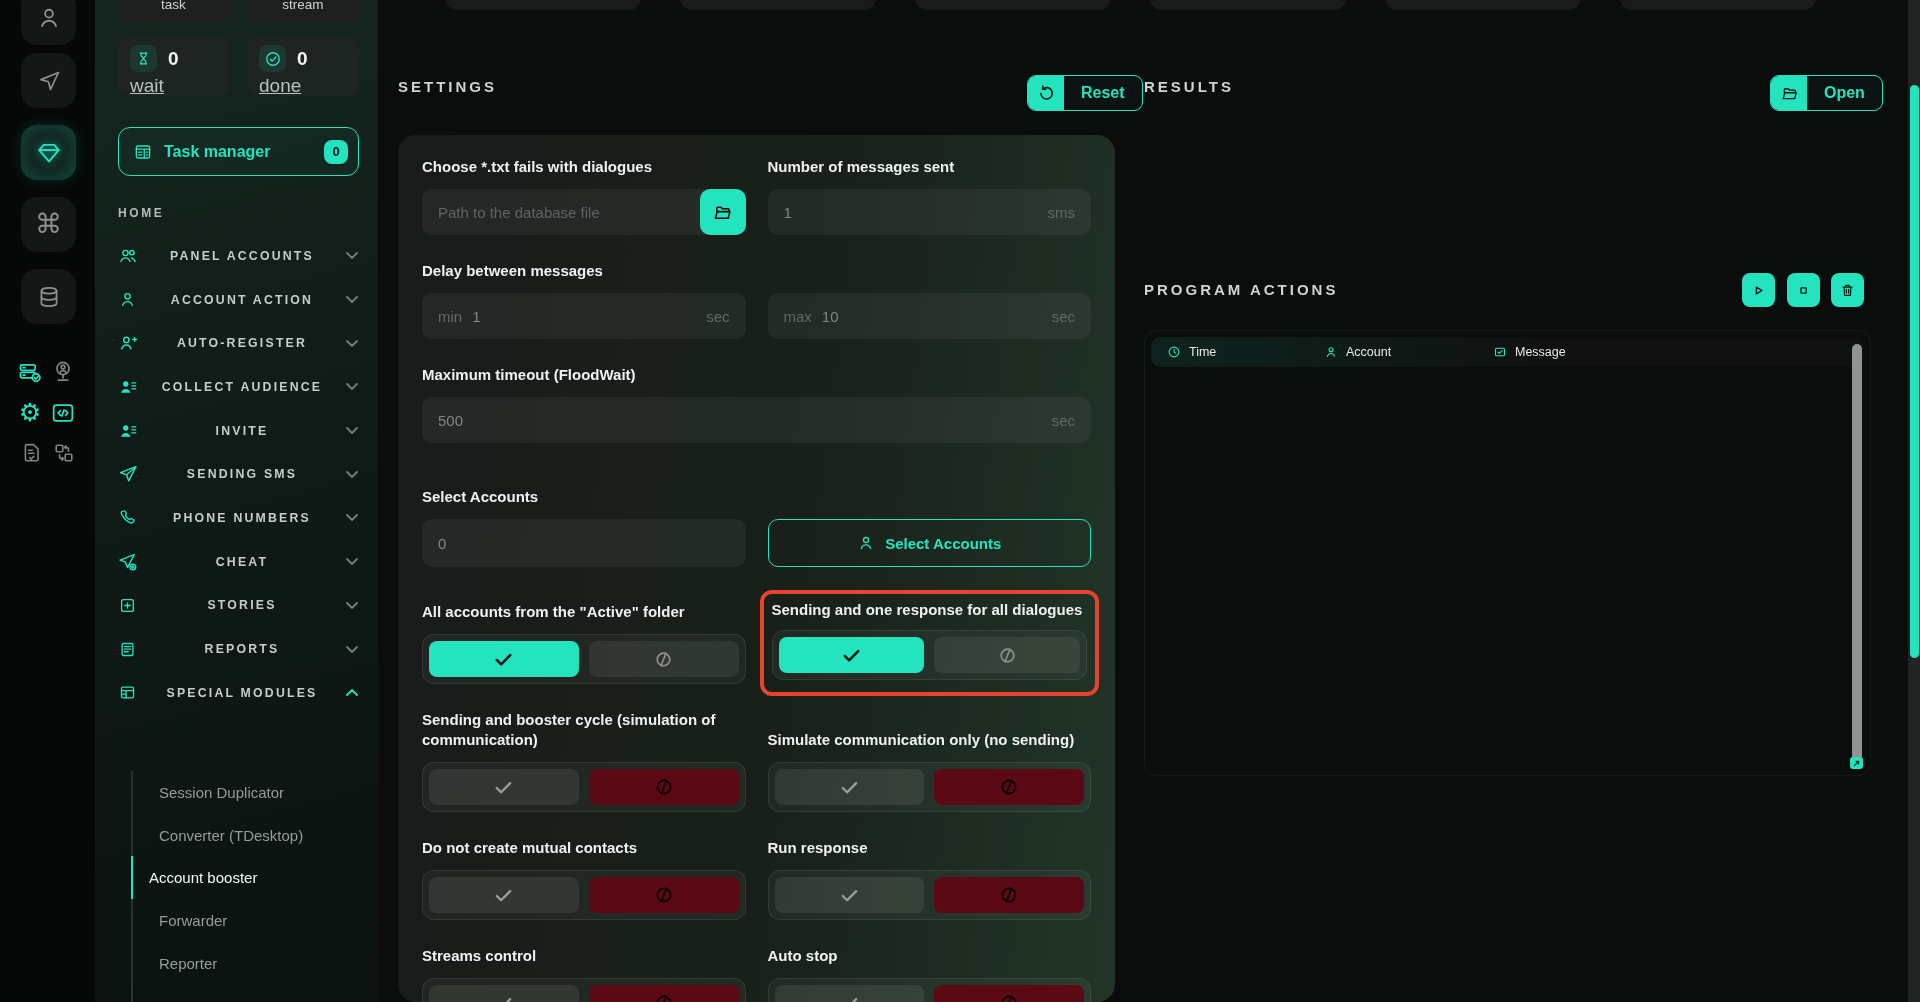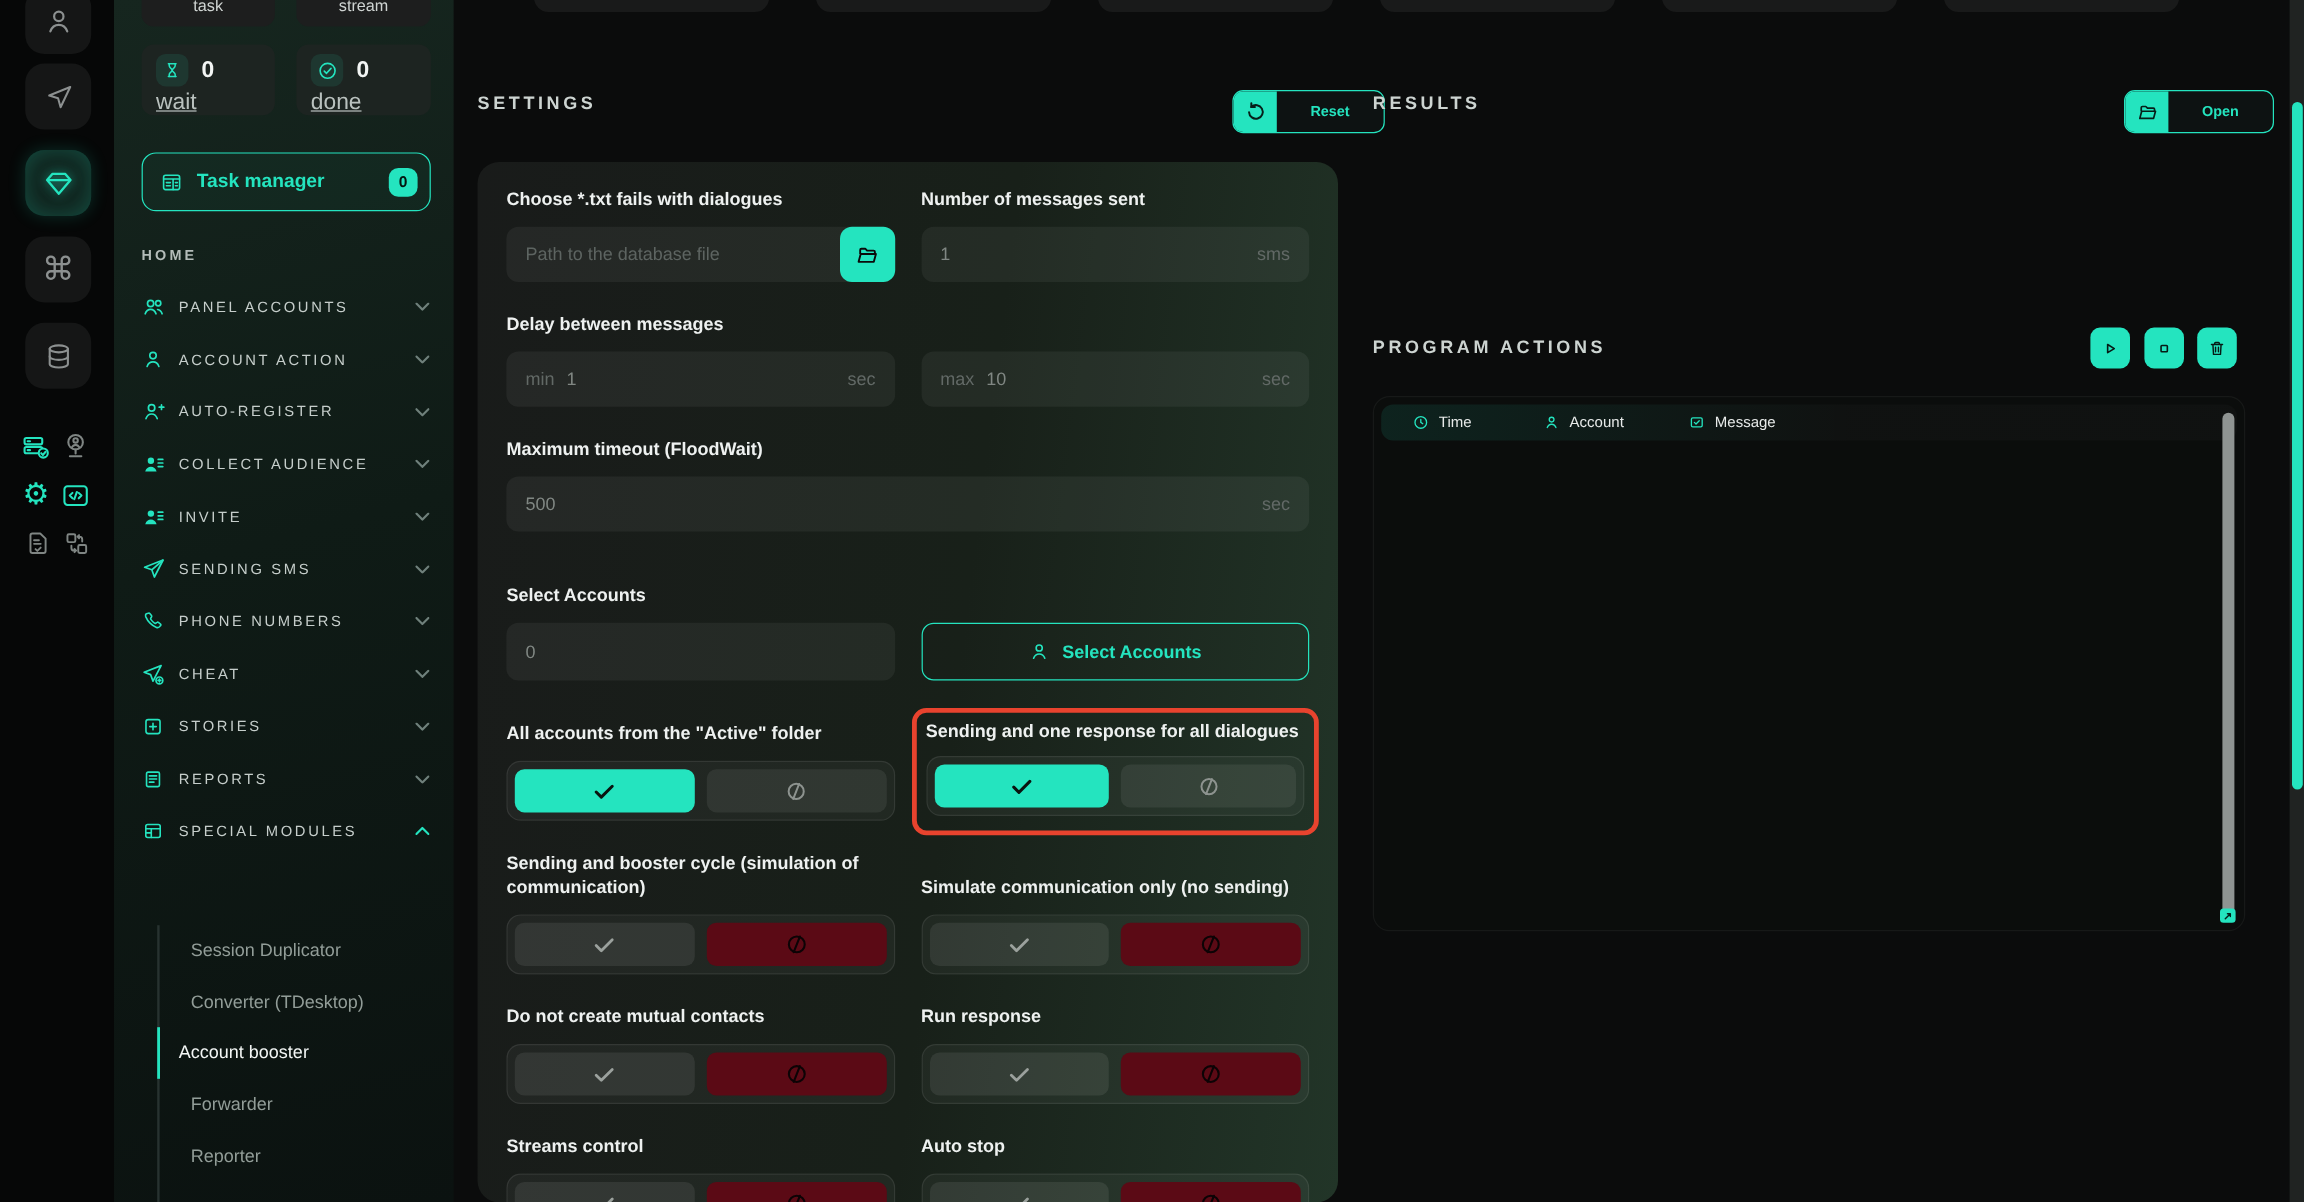--- a/index.html
+++ b/index.html
@@ -33,38 +33,38 @@
   #taskmgr { position:absolute; left:23px; top:127px; width:241px; height:49px; border:1.5px solid #24e4bf;
     border-radius:12px; background:rgba(36,228,191,.04); display:flex; align-items:center; padding:0 10px 0 14px; gap:11px;
     color:#24e4bf; cursor:pointer; }
   #taskmgr .tmlab { font-size:16px; font-weight:700; flex:1; }
   #taskmgr .badge { width:24px; height:24px; border-radius:8px; background:#24e4bf; color:#04150f;
     font-size:13px; font-weight:700; display:flex; align-items:center; justify-content:center; }
   #homelbl { position:absolute; left:23px; top:206px; color:#b4bcb9; font-size:12px; font-weight:700; letter-spacing:2.6px; }
   #menu { position:absolute; left:0; top:234px; width:283px; }
   .mitem { height:43.7px; display:flex; align-items:center; padding:0 20px 0 23px; gap:11px; cursor:pointer; }
   .mitem .mico { width:20px; color:#24e4bf; display:flex; }
-  .mitem .mlab { flex:1; color:#c6cecb; font-size:12.3px; font-weight:400; letter-spacing:2.2px; }
+  .mitem .mlab { flex:1; color:#c6cecb; font-size:12.3px; font-weight:700; letter-spacing:2.2px;text-align:center; }
   .chev { color:#6f807b; }
   .mitem.open .chev { color:#24e4bf; transform:rotate(180deg); }
   #submenu { position:absolute; left:36px; top:771px; width:230px; border-left:2px solid #273230; }
   .subitem { height:42.7px; display:flex; align-items:center; padding-left:26px;
     color:#929d98; font-size:15px; cursor:pointer; }
   .subitem.active { color:#f3f6f5; box-shadow:-2px 0 0 #24e4bf;padding-left:16px; }
 
   
   #main { position:absolute; left:378px; top:0; width:1542px; height:1002px; }
   .topbtns { position:absolute; left:67px; top:-16px; display:flex; gap:39px; }
   .topbtns div { width:196px; height:26px; border-radius:12px; background:#191a1a; }
   .sech { position:absolute; color:#cdd4d1; font-size:15px; font-weight:700; letter-spacing:3px; }
 
   .split { position:absolute; height:36px; display:flex; border:1px solid #24e4bf; border-radius:9px;
     overflow:hidden; cursor:pointer; background:#0d1212; }
   .split .sic { width:36px; background:#24e4bf; color:#06201a; display:flex; align-items:center; justify-content:center; }
-  .split .slab { padding:0 28px; color:#24e4bf; font-size:12px; font-weight:700; display:flex; align-items:center; }
+  .split .slab { padding:0 17px; color:#24e4bf; font-size:16px; font-weight:700; display:flex; align-items:center; }
 
   
   #card { position:absolute; left:20px; top:135px; width:717px; height:867px; border-radius:18px;
     background:linear-gradient(97deg,#191b1a 0%,#182019 55%,#223528 100%);
     padding:22px 24px 0 24px; overflow:hidden; }
   .row { display:grid; grid-template-columns:1fr 1fr; column-gap:22px; align-items:end; }
   .flbl { color:#eef1f0; font-size:15px; font-weight:700; margin-bottom:12px; line-height:20px; }
   .inp { position:relative; height:46px; border-radius:10px; background:rgba(255,255,255,.055);
     display:flex; align-items:center; padding:0 16px; gap:10px; }
   .inp input { flex:1; min-width:0; background:transparent; border:0; outline:none;
@@ -88,21 +88,21 @@
   .mt26 { margin-top:26px; } .mt30 { margin-top:44px; } .mt33 { margin-top:33px; }
   .span2 { grid-column:1 / 3; }
 
   
   .actbtn { position:absolute; width:33px; height:34px; border:0; border-radius:8px; background:#24e4bf;
     color:#061a15; display:flex; align-items:center; justify-content:center; cursor:pointer; }
   #table { position:absolute; left:766px; top:330px; width:727px; height:446px; border-radius:14px;
     background:#0b0d0c; border:1px solid rgba(255,255,255,.05); }
   #thead { position:absolute; left:6px; top:6px; right:6px; height:30px; border-radius:10px;
     background:linear-gradient(90deg,rgba(36,228,191,.10),rgba(255,255,255,.02) 55%);
-    display:flex; align-items:center; padding-left:26px; }
+    display:flex; align-items:center; padding-left:16px;gap:48px; }
   .th { display:flex; align-items:center; gap:8px; color:#e7eae9; font-size:12.5px; }
   .th .tico { color:#24e4bf; display:flex; }
   .th1 { width:109px; } .th2 { width:121px; }
   #tscroll { position:absolute; right:8px; top:13px; width:10px; height:420px; border-radius:5px; background:#8f9492; }
   #grip { position:absolute; right:7px; bottom:6px; width:13px; height:12px; border-radius:3px; background:#24e4bf;
     display:flex; align-items:center; justify-content:center; cursor:nwse-resize; }
 
   
   #pgtrack { position:absolute; right:0; top:0; width:12px; height:1002px; background:#202322; }
   #pgthumb { position:absolute; right:1.5px; top:85px; width:9px; height:573px; border-radius:5px; background:#24e4bf; }

